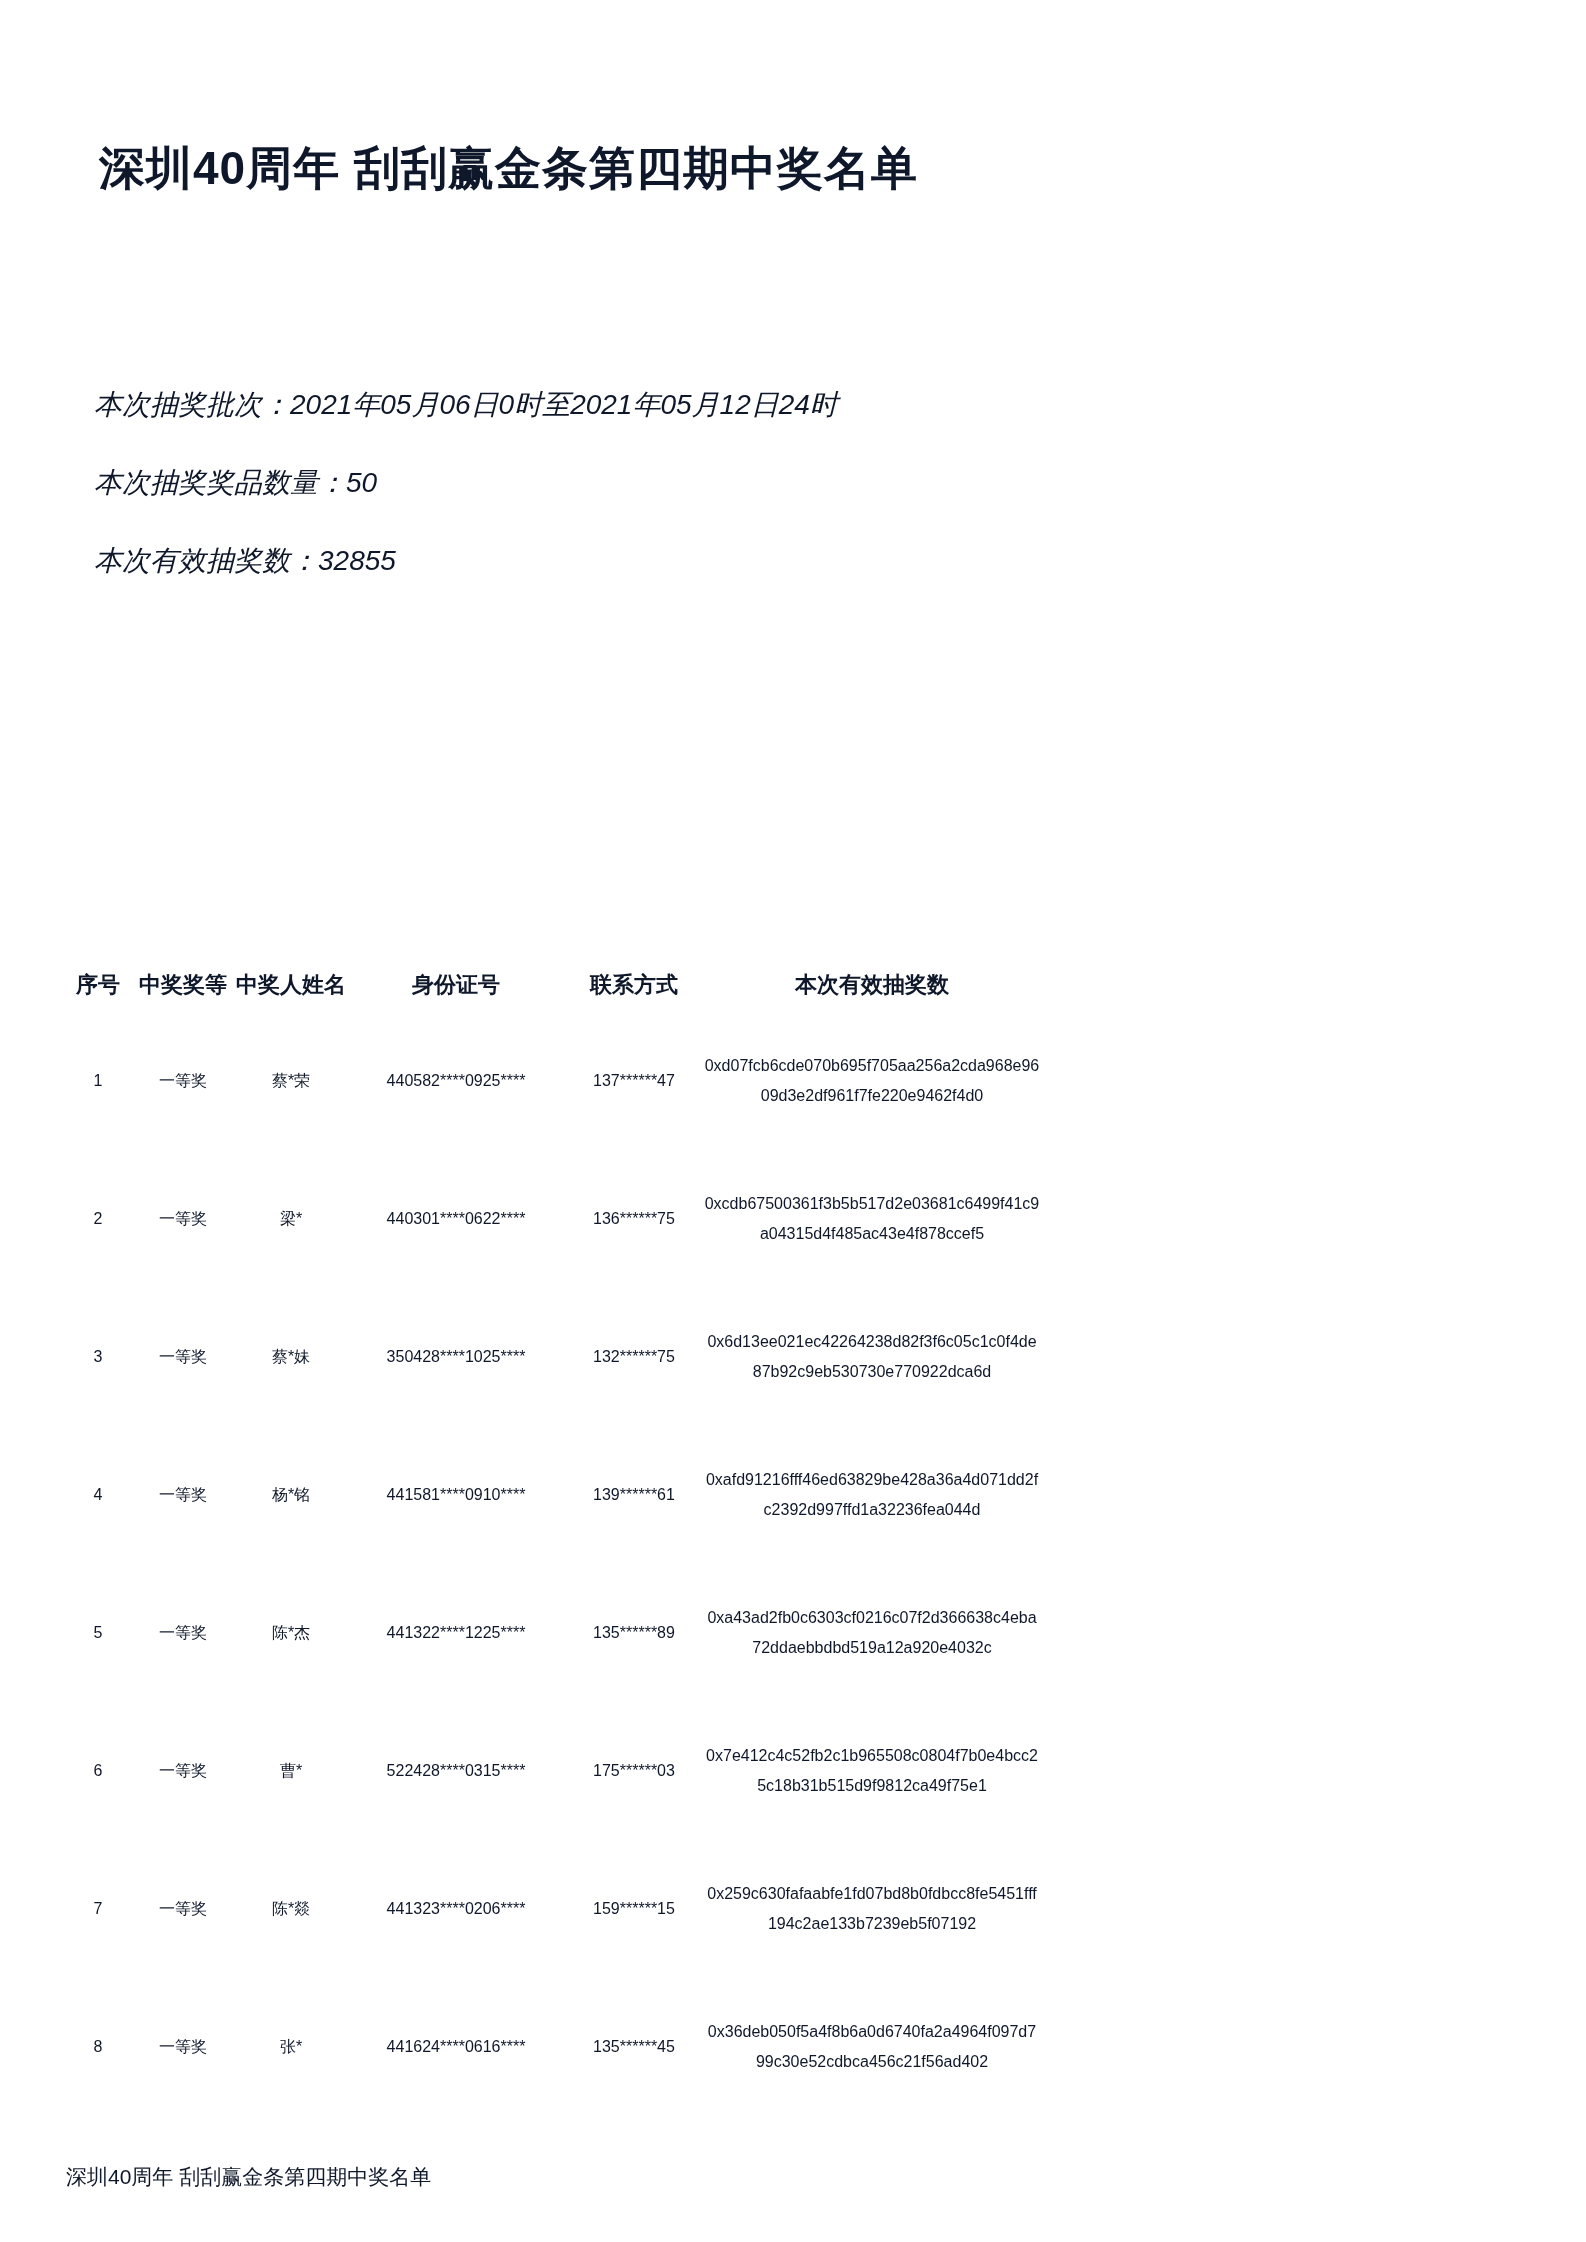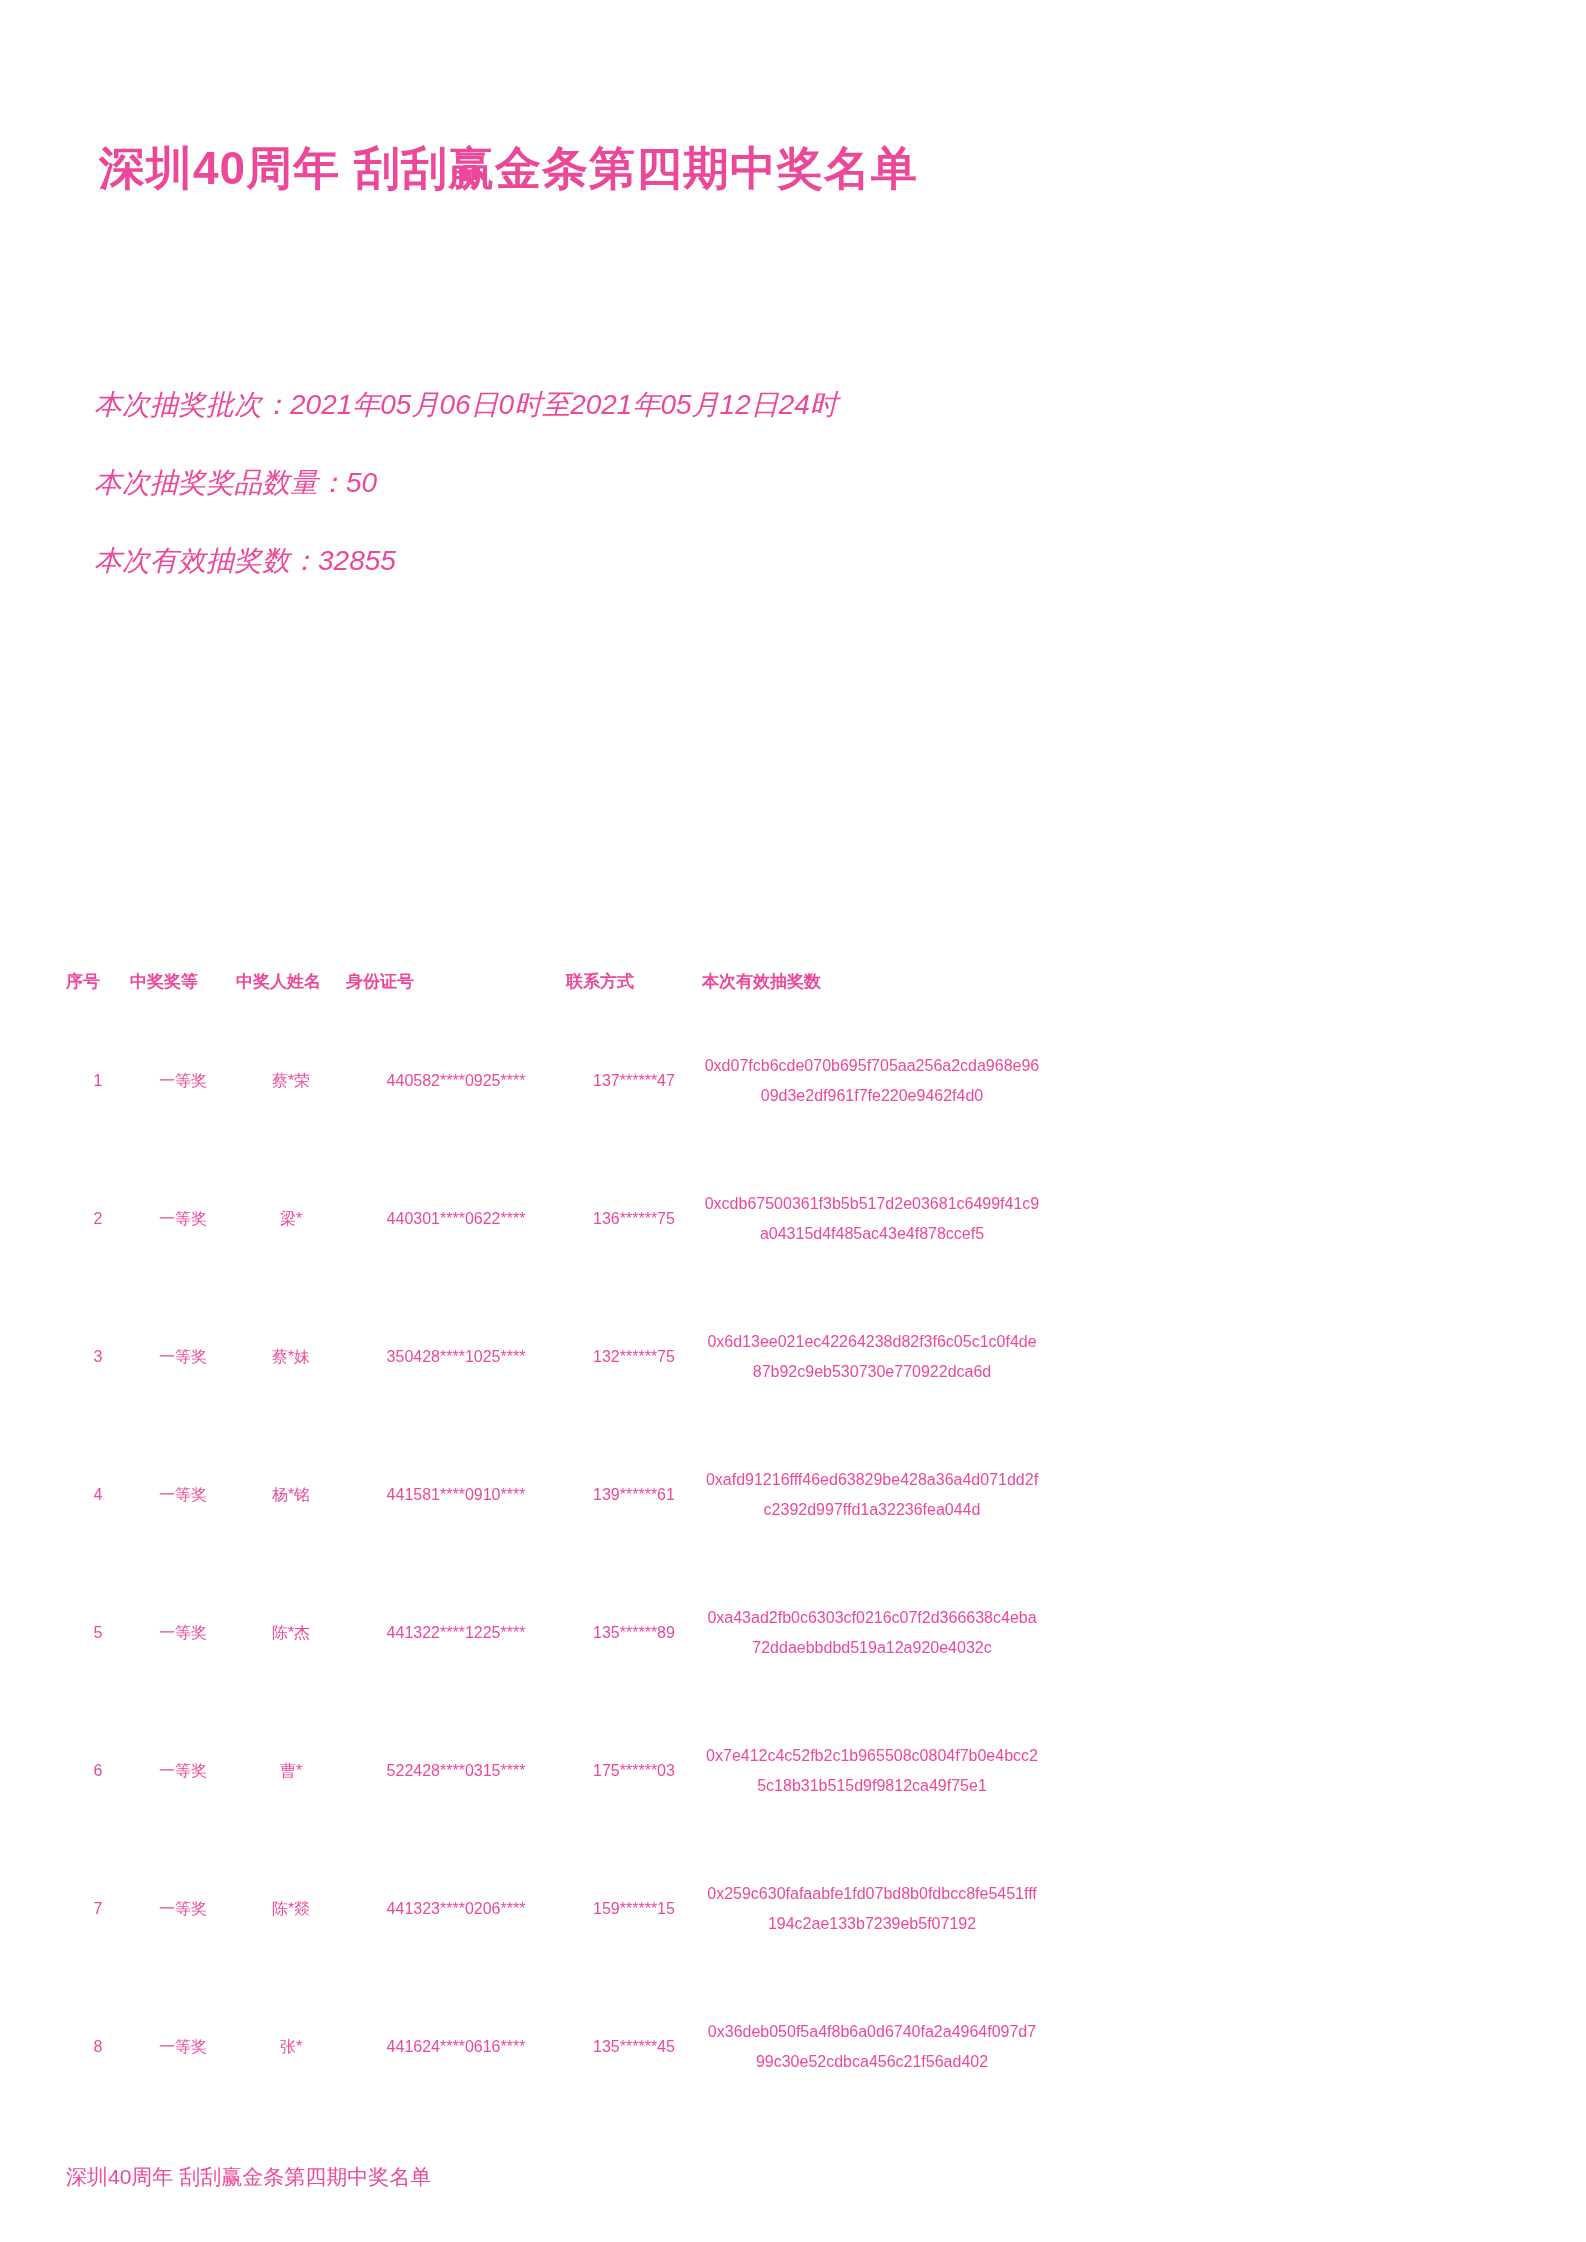--- a/index.html
+++ b/index.html
@@ -2,21 +2,21 @@
 <html><head>
 <meta charset="utf-8">
 <style>
   * { margin: 0; padding: 0; box-sizing: border-box; }
   html, body { background: #ffffff; }
   .page {
     position: relative;
     width: 1392px;
     height: 2242px;
     background: #ffffff;
-    color: #ec4899;
+    color: #0f172a;
     font-family: "Liberation Sans", "DejaVu Sans", sans-serif;
     overflow: hidden;
     padding-left: 40px;
   }
   .doc-title {
     position: absolute;
     left: 99px;
     top: 138px;
     font-size: 46px;
     font-weight: 700;
@@ -40,23 +40,23 @@
     left: 66px;
     top: 960px;
     width: 976px;
   }
   table.winners {
     width: 976px;
     border-collapse: collapse;
     table-layout: fixed;
   }
   table.winners th {
-    font-size: 17px;
+    font-size: 22px;
     font-weight: 700;
-    text-align: left;
+    text-align: center;
     vertical-align: top;
     padding-top: 10px;
     height: 52px;
     white-space: nowrap;
   }
   table.winners td {
     font-size: 16px;
     text-align: center;
     vertical-align: middle;
   }

